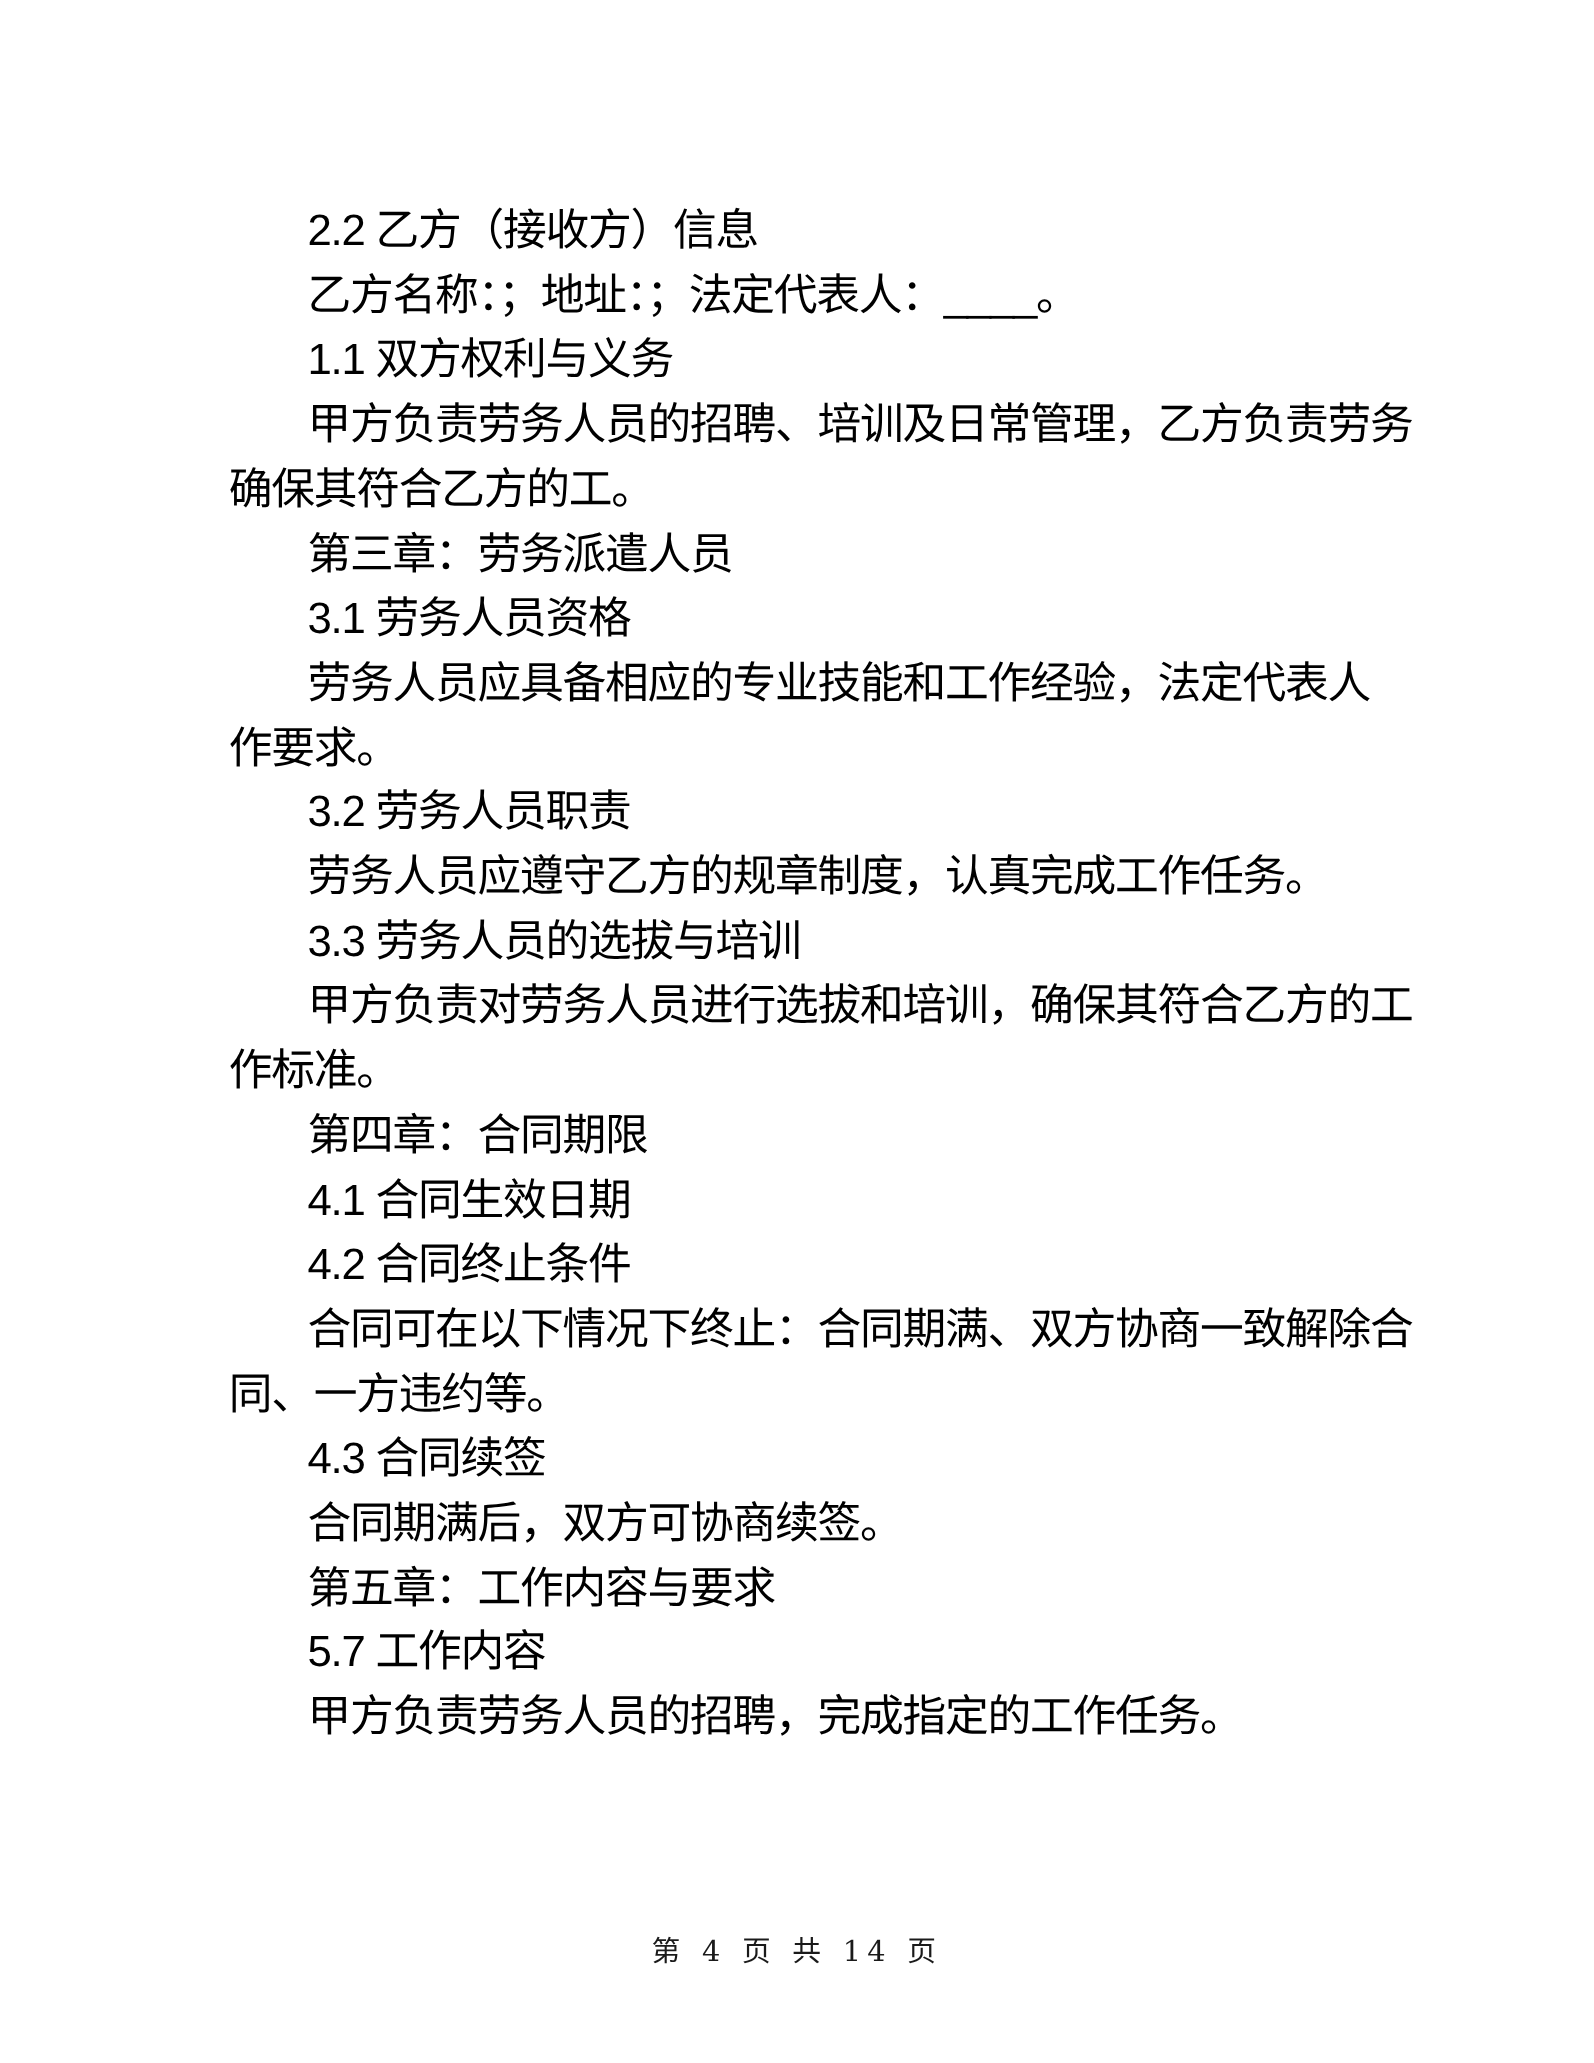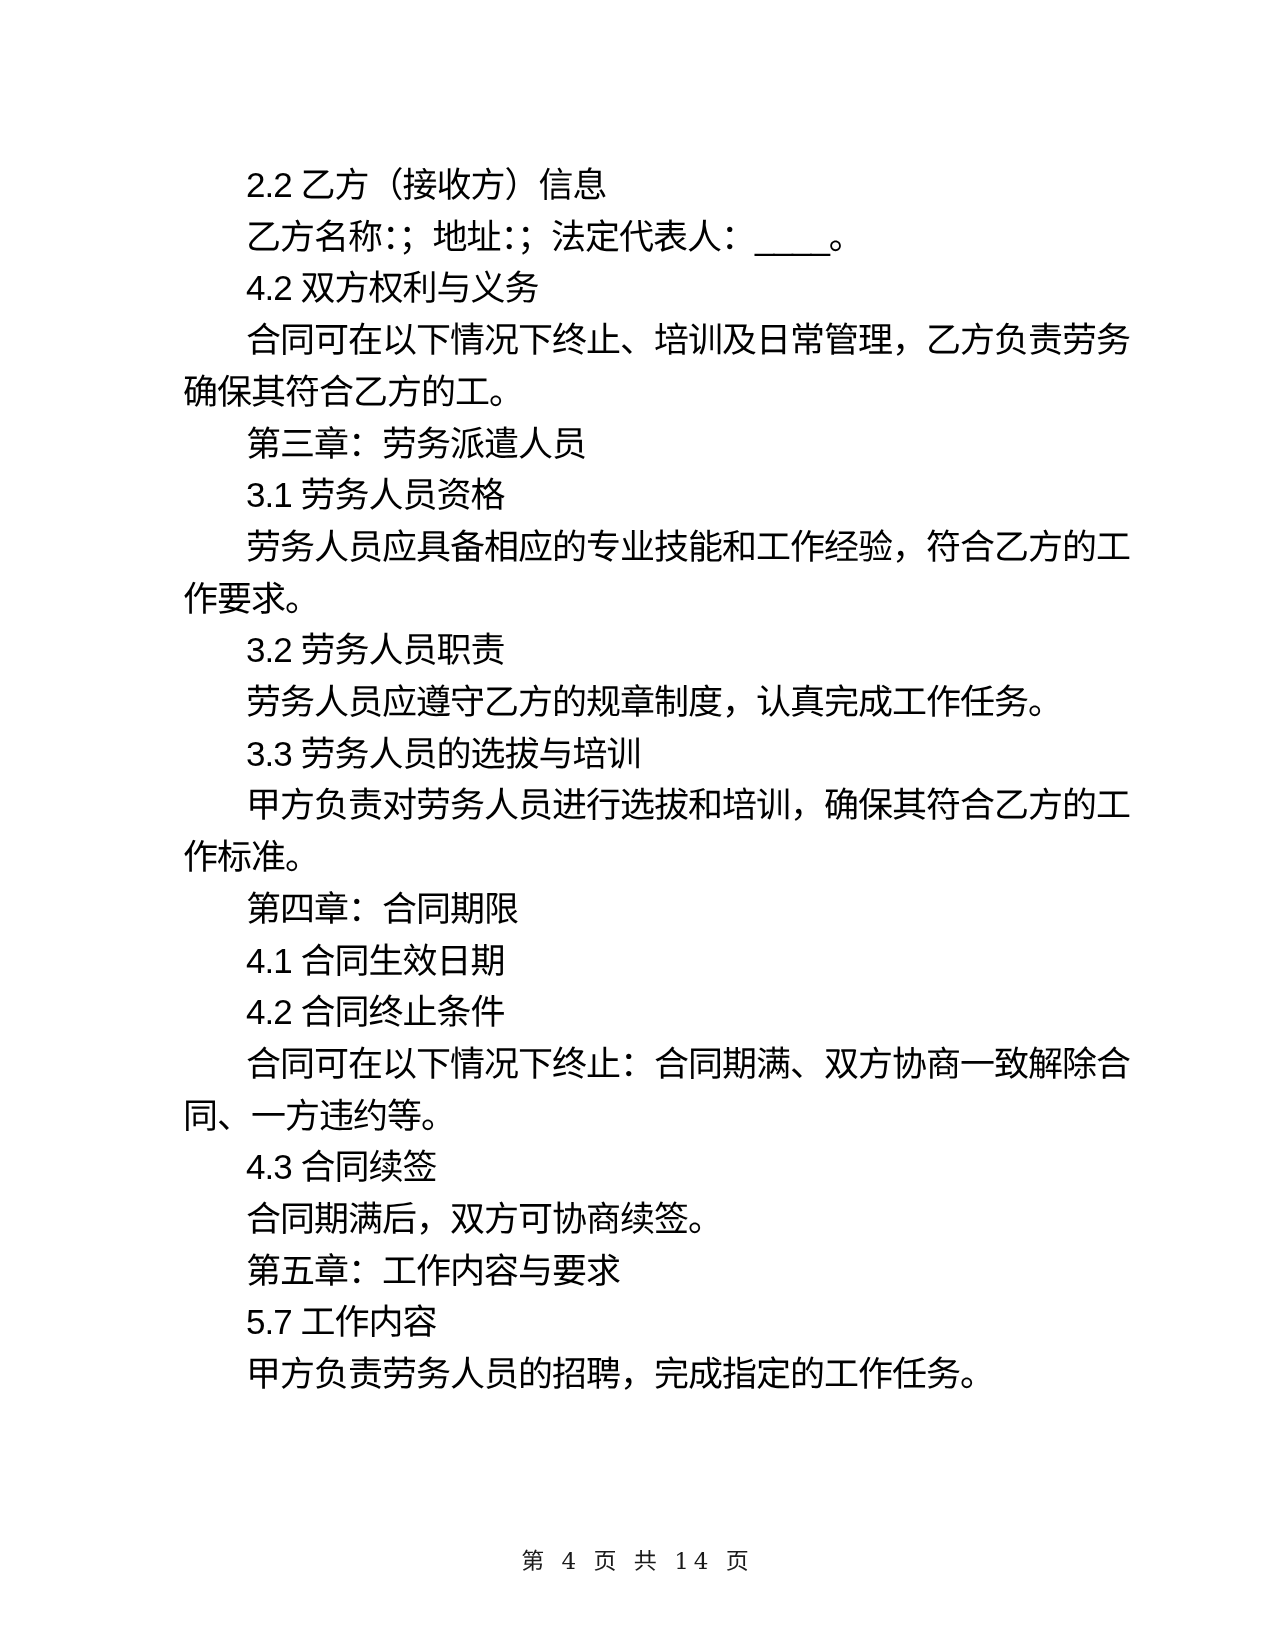--- a/index.html
+++ b/index.html
@@ -45,26 +45,26 @@
   }
 </style>
 </head>
 <body>
 
 <div class="page">
 
   <div class="doc-body">
     <div class="ln ind">2.2 乙方（接收方）信息</div>
     <div class="ln ind">乙方名称：；地址：；法定代表人：____。</div>
-    <div class="ln ind">4.2 双方权利与义务</div>
-    <div class="ln ind">合同可在以下情况下终止、培训及日常管理，乙方负责劳务</div>
+    <div class="ln ind">1.1 双方权利与义务</div>
+    <div class="ln ind">甲方负责劳务人员的招聘、培训及日常管理，乙方负责劳务</div>
     <div class="ln">确保其符合乙方的工。</div>
     <div class="ln ind">第三章：劳务派遣人员</div>
     <div class="ln ind">3.1 劳务人员资格</div>
-    <div class="ln ind">劳务人员应具备相应的专业技能和工作经验，符合乙方的工</div>
+    <div class="ln ind">劳务人员应具备相应的专业技能和工作经验，法定代表人</div>
     <div class="ln">作要求。</div>
     <div class="ln ind">3.2 劳务人员职责</div>
     <div class="ln ind">劳务人员应遵守乙方的规章制度，认真完成工作任务。</div>
     <div class="ln ind">3.3 劳务人员的选拔与培训</div>
     <div class="ln ind">甲方负责对劳务人员进行选拔和培训，确保其符合乙方的工</div>
     <div class="ln">作标准。</div>
     <div class="ln ind">第四章：合同期限</div>
     <div class="ln ind">4.1 合同生效日期</div>
     <div class="ln ind">4.2 合同终止条件</div>
     <div class="ln ind">合同可在以下情况下终止：合同期满、双方协商一致解除合</div>

